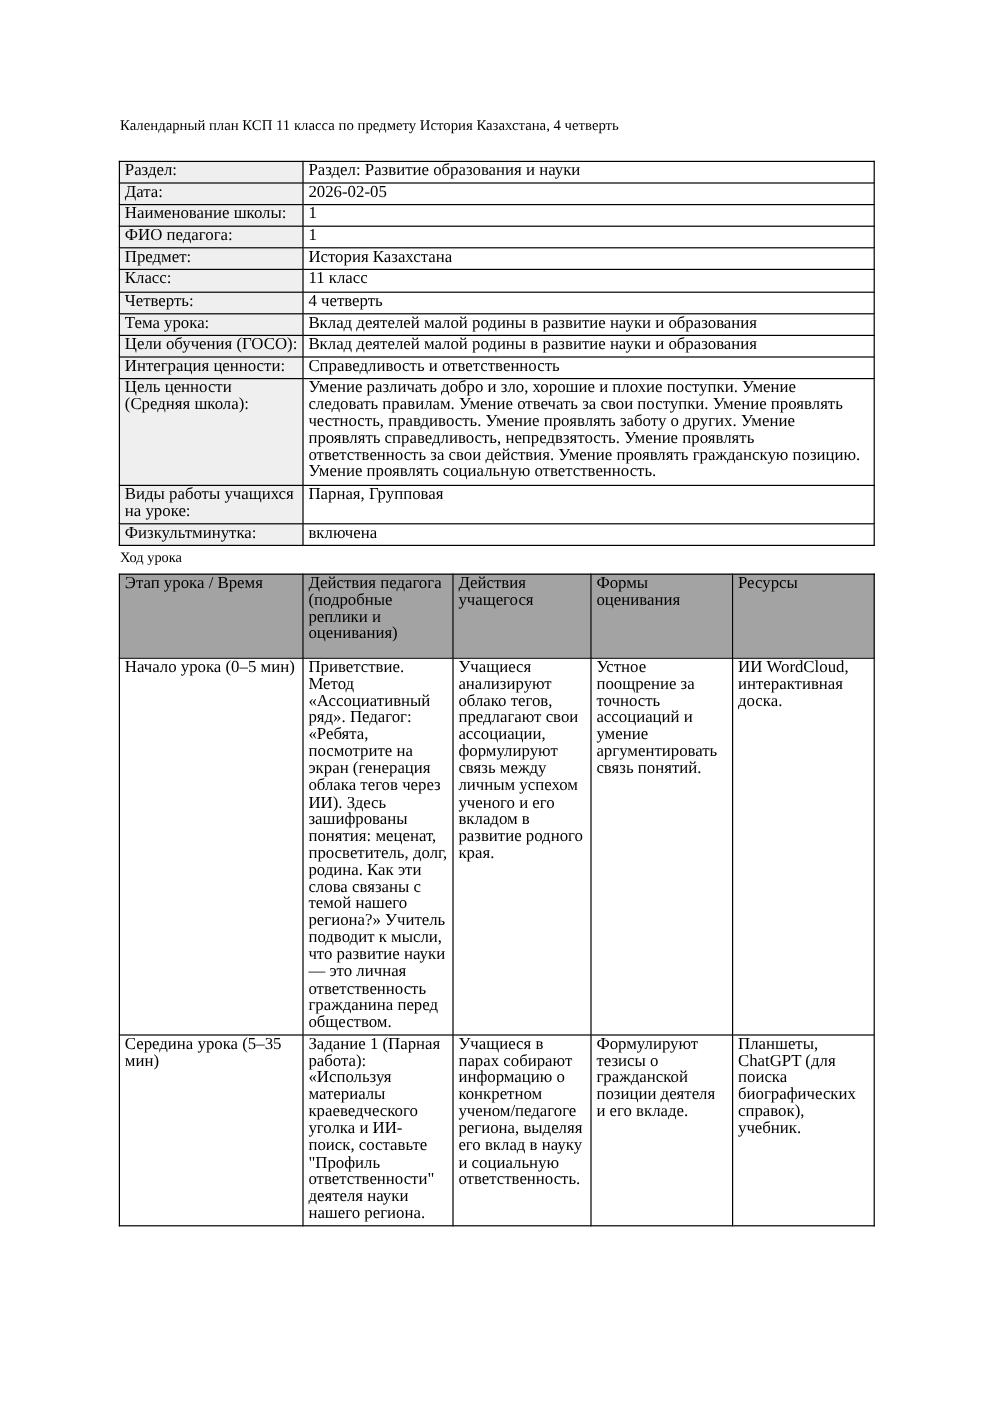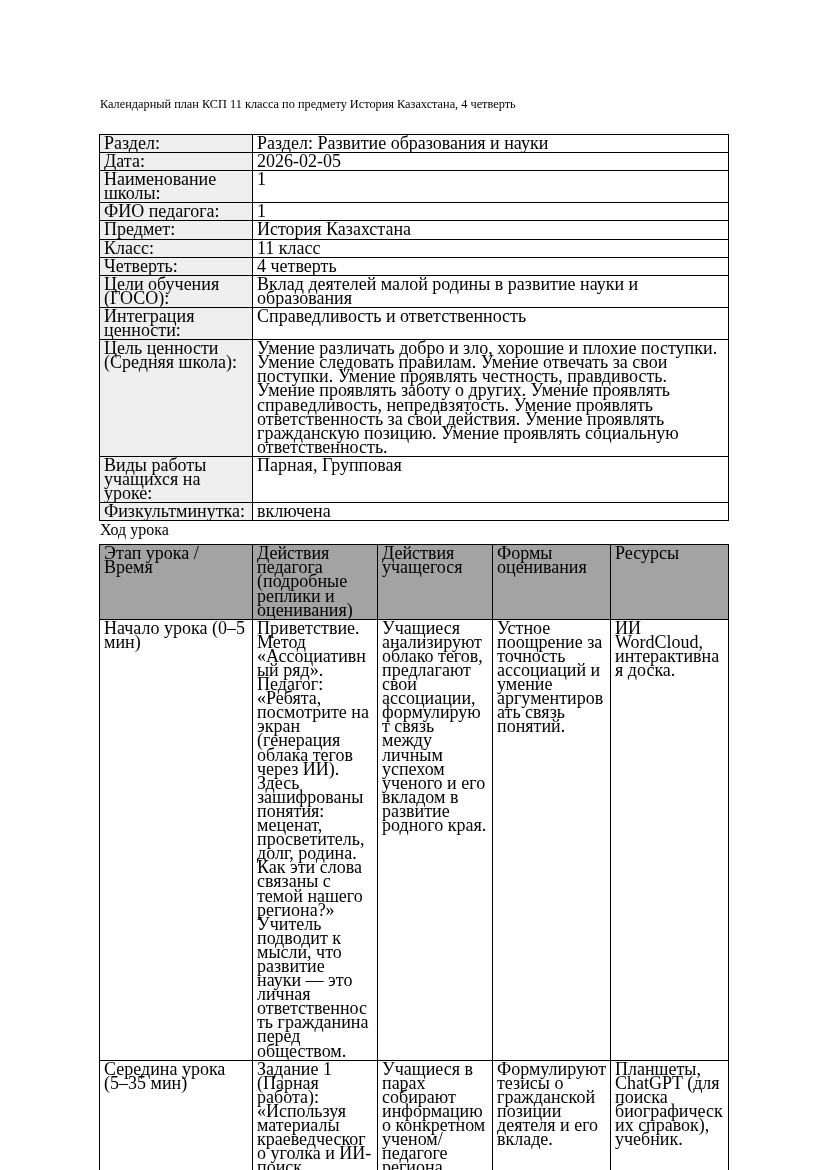--- a/index.html
+++ b/index.html
@@ -25,21 +25,21 @@
   .doc-title {
     font-size: 12.3px;
     line-height: 15px;
     margin: 0 0 22px 1px;
     white-space: nowrap;
   }
   table.doc-table {
     border-collapse: collapse;
     width: 629px;
     table-layout: fixed;
-    font-size: 18px;
+    font-size: 14px;
     line-height: 14.1px;
     padding-left: 38px;
   }
   table.doc-table td,
   table.doc-table th {
     border: 1px solid #000000;
     vertical-align: top;
     padding: 1px 4px 2px 4px;
     text-align: left;
     font-weight: normal;
@@ -49,21 +49,21 @@
   }
   
   #info-table .label-cell {
     width: 153px;
     background: #efefef;
   }
   #info-table .value-cell {
     background: #ffffff;
   }
   .mid-title {
-    font-size: 16px;
+    font-size: 12px;
     line-height: 14px;
     margin: 2px 0 7px 1px;
   }
   
   #flow-table col.c0 { width: 153px; }
   #flow-table col.c1 { width: 125px; }
   #flow-table col.c2 { width: 115px; }
   #flow-table col.c3 { width: 118px; }
   #flow-table col.c4 { width: 118px; }
   #flow-table thead td {
@@ -109,20 +109,24 @@
         <td class="label-cell">Предмет:</td>
         <td class="value-cell">История Казахстана</td>
       </tr>
       <tr>
         <td class="label-cell">Класс:</td>
         <td class="value-cell">11 класс</td>
       </tr>
       <tr>
         <td class="label-cell">Четверть:</td>
         <td class="value-cell">4 четверть</td>
+      </tr>
+      <tr>
+        <td class="label-cell">Тема урока:</td>
+        <td class="value-cell">Вклад деятелей малой родины в развитие науки и образования</td>
       </tr>
       <tr>
         <td class="label-cell">Цели обучения (ГОСО):</td>
         <td class="value-cell">Вклад деятелей малой родины в развитие науки и образования</td>
       </tr>
       <tr>
         <td class="label-cell">Интеграция ценности:</td>
         <td class="value-cell">Справедливость и ответственность</td>
       </tr>
       <tr>

